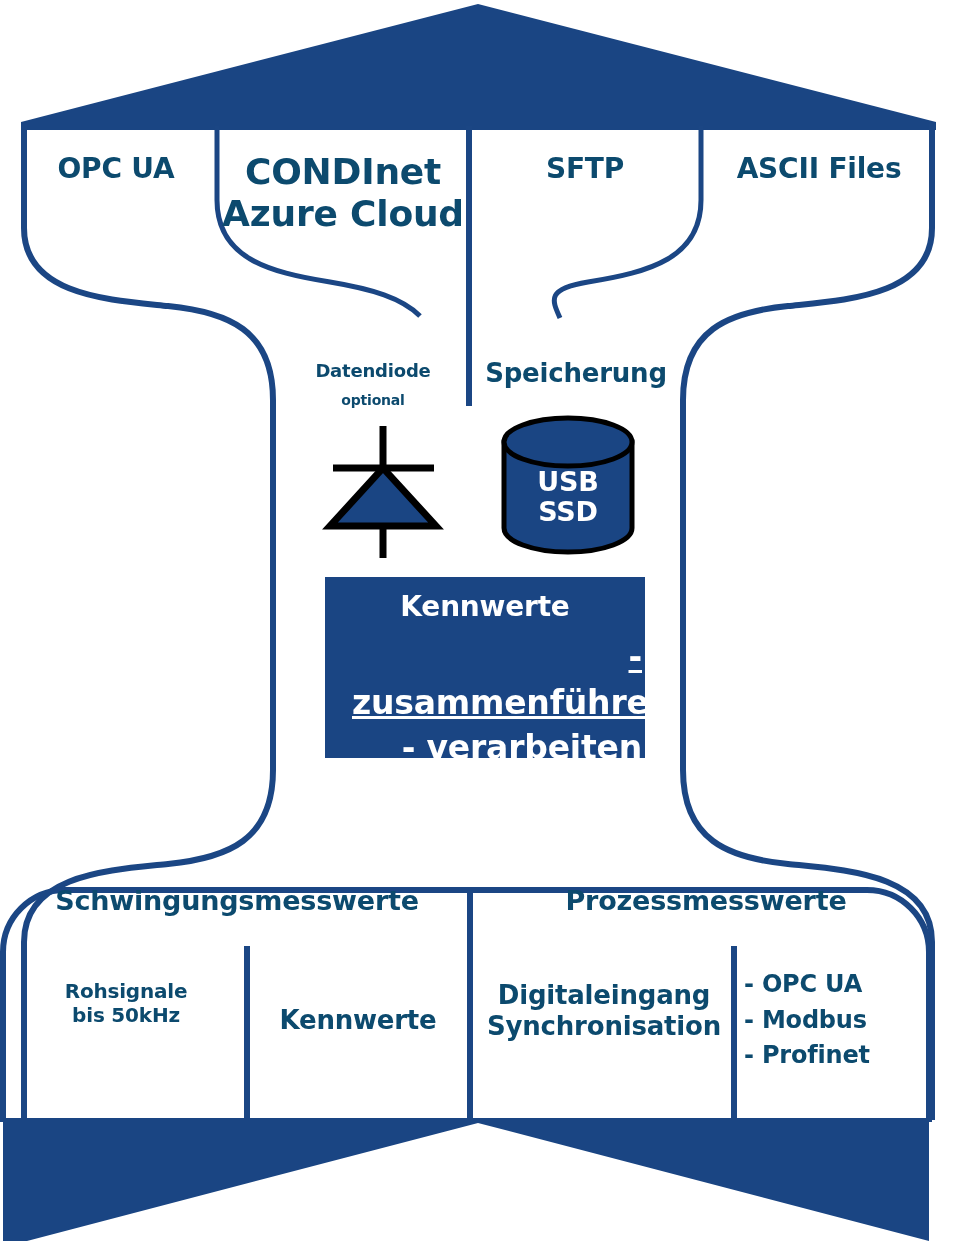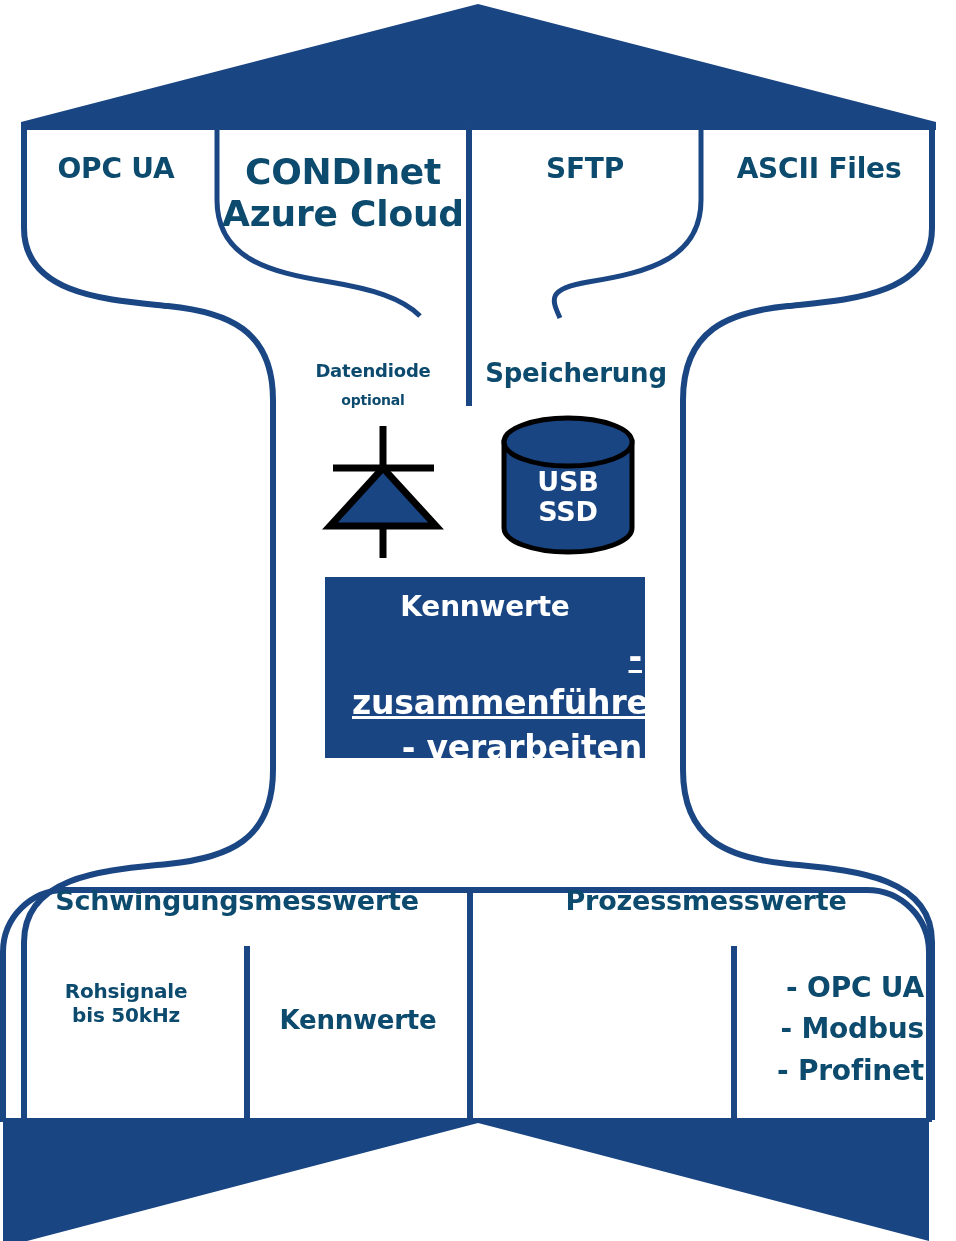--- a/index.html
+++ b/index.html
@@ -50,21 +50,21 @@
 
   .t-messwerte-title { left: 330px; top: 590px; width: 310px; font-size: 28px; }
   .t-messwerte-list  { left: 352px; top: 634px; width: 290px; font-size: 33px; text-align: right; line-height: 1.38; text-decoration: underline; }
 
   .t-schwing    { left: 28px;  top: 885px; width: 418px; font-size: 27px; }
   .t-prozess    { left: 500px; top: 885px; width: 412px; font-size: 27px; }
 
   .t-rohsignale { left: 14px;  top: 980px; width: 224px; font-size: 20px; }
   .t-kennwerte  { left: 256px; top: 1005px; width: 204px; font-size: 26px; }
   .t-digital    { left: 480px; top: 980px; width: 248px; font-size: 26px; }
-  .t-protokolle { left: 744px; top: 967px; width: 180px; font-size: 28px; text-align: right; line-height: 1.48; }
+  .t-protokolle { left: 744px; top: 967px; width: 180px; font-size: 24px; text-align: left; line-height: 1.48; }
 
   .t-usb        { left: 504px; top: 467px; width: 128px; font-size: 27px; line-height: 1.12; }
 </style>
 </head>
 <body>
 
 <div id="stage">
 
   <svg id="art" viewBox="0 0 956 1241" xmlns="http://www.w3.org/2000/svg">
 
@@ -150,17 +150,19 @@
   <div class="lbl lbl-white t-messwerte-list">- zusammenführen
 - verarbeiten
 - verdichten</div>
 
   <div class="lbl t-schwing">Schwingungsmesswerte</div>
   <div class="lbl t-prozess">Prozessmesswerte</div>
 
   <div class="lbl t-rohsignale">Rohsignale
 bis 50kHz</div>
   <div class="lbl t-kennwerte">Kennwerte</div>
+  <div class="lbl t-digital">Digitaleingang
+Synchronisation</div>
   <div class="lbl t-protokolle">- OPC UA
 - Modbus
 - Profinet</div>
 
 </div>
 
 </body></html>

